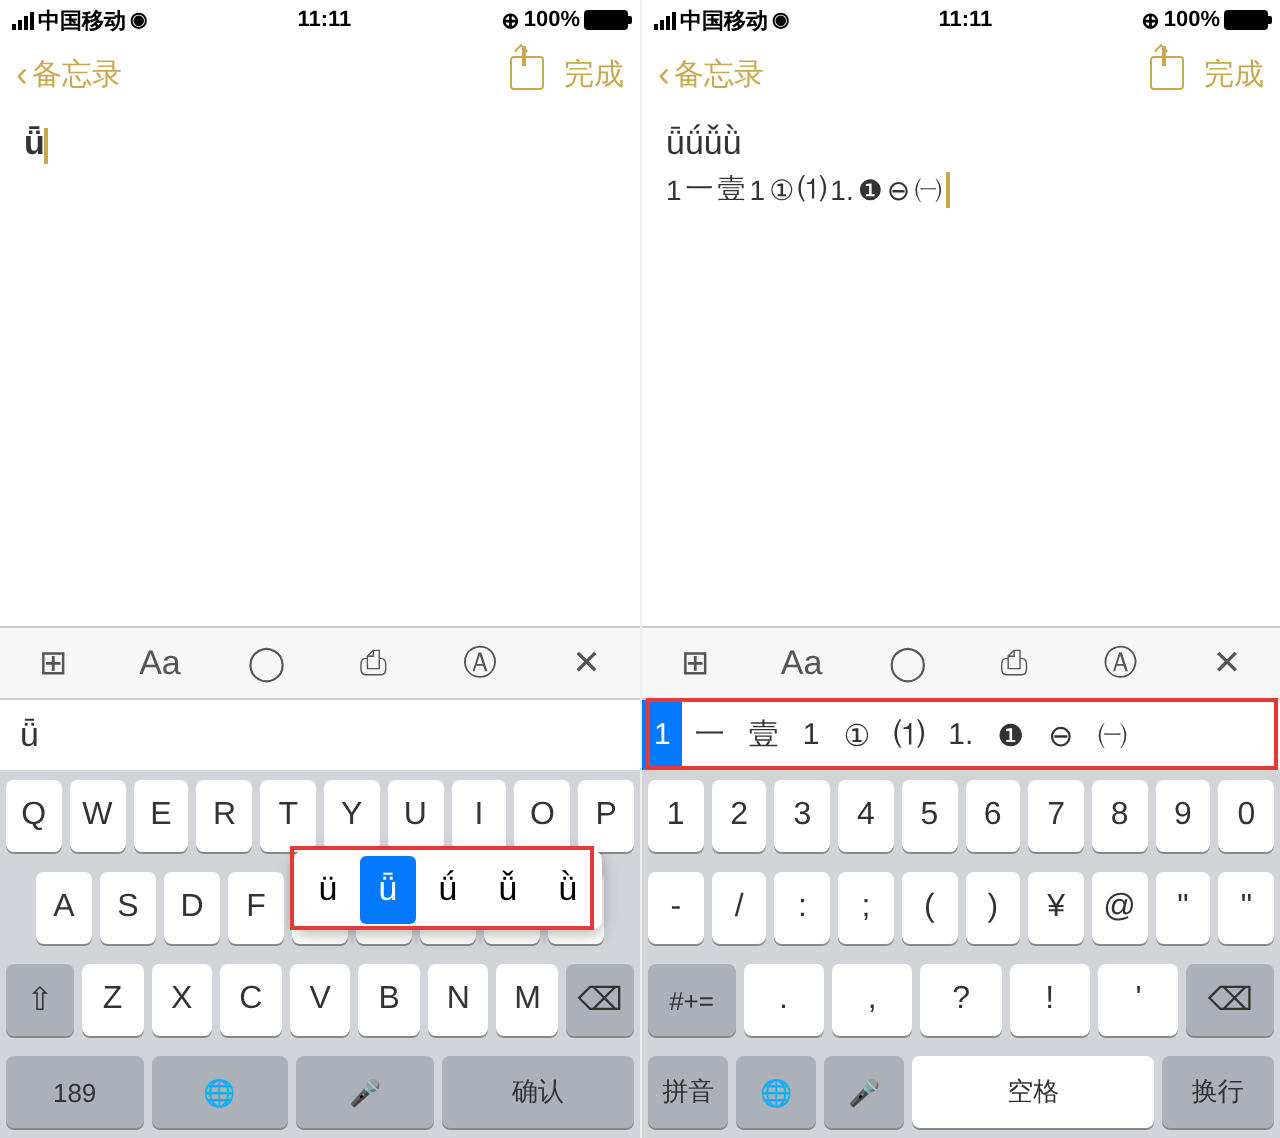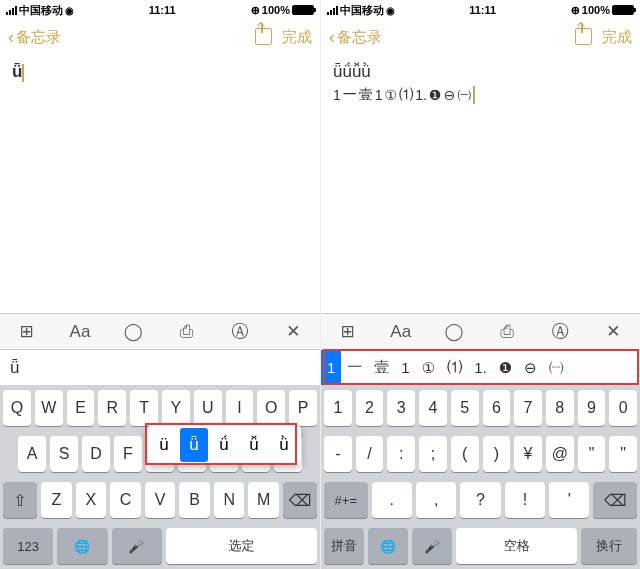--- a/index.html
+++ b/index.html
@@ -127,24 +127,24 @@
             <div class="key">X</div>
             <div class="key">C</div>
             <div class="key">V</div>
             <div class="key">B</div>
             <div class="key">N</div>
             <div class="key">M</div>
           </div>
     <div class="key dk">⌫</div>
    </div>
    <div class="bott">
-    <div class="key dk">123</div>
+    <div class="key dk">189</div>
     <div class="key dk">🌐</div>
     <div class="key dk">🎤</div>
-    <div class="key sp">选定</div>
+    <div class="key dk" style="flex:1.4">确认</div>
    </div>
   </div>
  </div>
 </div>
 
 <div class="pane" style="border-left:1px solid #eee">
  <div class="status">
   <div class="l">
         <span class="sig">
           <span class="bar" style="height:3px"></span>

